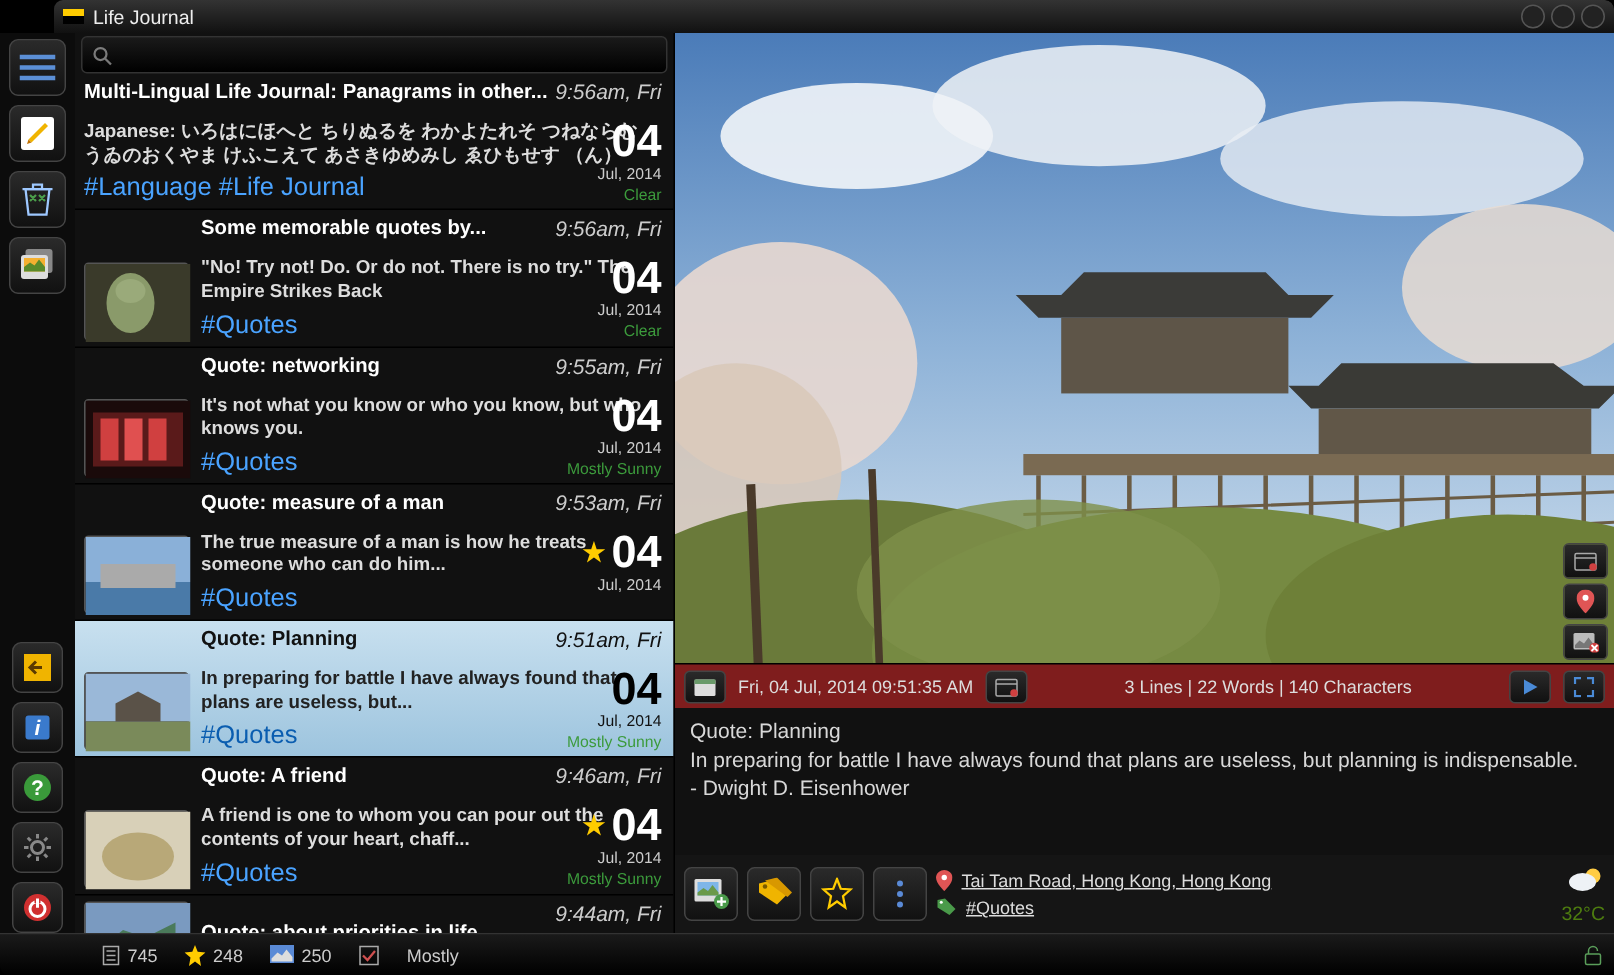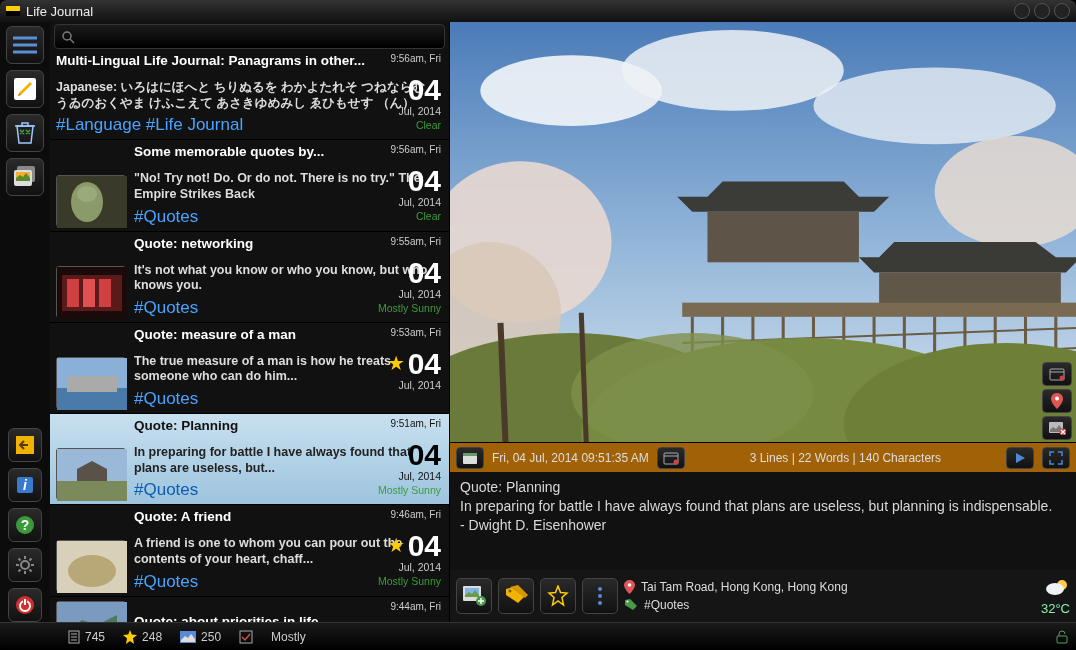--- a/index.html
+++ b/index.html
@@ -1,17 +1,17 @@
 <!DOCTYPE html>
 <html><head>
 <meta charset="utf-8">
 <style>
 * { box-sizing: border-box; margin: 0; padding: 0; font-family: "Segoe UI", Arial, sans-serif; }
 body { width: 1076px; height: 650px; background: #000; overflow: hidden; border-radius: 6px; }
-.titlebar { height: 22px; background: linear-gradient(#333,#111); display: flex; align-items: center; padding: 0 6px; border-radius: 6px 6px 0 0; }
+.titlebar { height: 22px; background: linear-gradient(#333,#111); display: flex; align-items: center; padding: 0 6px; border-radius: 6px 6px 0 0; margin-left: 36px; }
 .titlebar .appicon { width: 14px; height: 10px; background: linear-gradient(#ffcc00 50%, #000 50%); margin-right: 6px; }
 .titlebar .title { color: #eee; font-size: 13px; font-weight: 500; flex: 1; }
 .winbtn { width: 16px; height: 16px; border-radius: 50%; background: #222; border: 1px solid #555; margin-left: 4px; }
 
 .main { display: flex; height: 600px; }
 
 
 .ltool { width: 50px; background: #0c0c0c; display: flex; flex-direction: column; align-items: center; padding-top: 4px; gap: 6px; }
 .ltool .grp { flex: 1; }
 .tbtn { width: 38px; height: 38px; border-radius: 6px; background: linear-gradient(#2a2a2a,#111); border: 1px solid #444; display: flex; align-items: center; justify-content: center; cursor: pointer; font-size: 20px; }
@@ -26,54 +26,54 @@
 .entry.sel { background: linear-gradient(#c8e0ef,#9dc4de); }
 .entry .thumb { width: 70px; height: 52px; background: #333; border-radius: 3px; margin-right: 8px; flex-shrink: 0; border: 1px solid #555; }
 .entry .body { flex: 1; min-width: 0; }
 .entry .etitle { font-size: 13.5px; font-weight: bold; color: #fff; }
 .entry.sel .etitle { color: #111; }
 .entry .esnip { font-size: 12.5px; color: #ddd; line-height: 1.25; margin-top: 12px; max-height: 32px; overflow: hidden; font-weight: bold; }
 .entry.sel .esnip { color: #222; }
 .entry .etag { font-size: 17px; color: #4aa3ff; margin-top: 4px; }
 .entry.sel .etag { color: #0a5db0; }
 .entry .meta { position: absolute; right: 8px; top: 4px; text-align: right; display: flex; flex-direction: column; align-items: flex-end; }
-.entry .time { font-size: 10px; color: #ccc; }
+.entry .time { font-size: 14px; color: #ccc; font-style: italic; }
 .entry.sel .time { color: #111; }
 .entry .bignum { font-size: 30px; font-weight: bold; color: #fff; line-height: 0.9; margin-top: 12px; display: flex; align-items: center; }
 .entry.sel .bignum { color: #000; }
 .entry .star { color: #ffcc00; font-size: 17px; margin-right: 4px; }
 .entry .mdate { font-size: 10.5px; color: #ccc; margin-top: 2px; }
 .entry.sel .mdate { color: #111; }
 .entry .wthr { font-size: 10.5px; color: #3c9b3c; margin-top: 2px; }
 
 
 .detail { flex: 1; background: #111; display: flex; flex-direction: column; position: relative; }
 .photo { height: 420px; background: #222; position: relative; overflow: hidden; }
 .photo svg { width: 100%; height: 100%; }
 .rtool { position: absolute; right: 4px; top: 340px; display: flex; flex-direction: column; gap: 3px; }
 .rtool .rb { width: 30px; height: 24px; background: linear-gradient(#2a2a2a,#111); border: 1px solid #444; border-radius: 4px; display: flex; align-items: center; justify-content: center; cursor: pointer; font-size: 13px; }
 
-.infobar { height: 30px; display: flex; align-items: center; gap: 8px; padding: 3px 6px; background: #a16207; border-top: 1px solid #000; }
+.infobar { height: 30px; display: flex; align-items: center; gap: 8px; padding: 3px 6px; background: #7f1d1d; border-top: 1px solid #000; }
 .infobar .d { font-size: 12px; color: #ddd; }
 .infobar .ib { width: 28px; height: 22px; background: linear-gradient(#2a2a2a,#111); border: 1px solid #444; border-radius: 4px; display:flex;align-items:center;justify-content:center; cursor:pointer; }
 .infobar .sp { flex: 1; }
 
 .content { padding: 6px 10px; font-size: 14px; color: #d8d8d8; line-height: 1.35; flex: 1; }
 .content .ct { font-size: 14px; color: #d8d8d8; }
 
 .metabar { height: 52px; display: flex; align-items: center; padding: 0 6px; gap: 6px; background: #151515; }
 .metabar .mb { width: 36px; height: 36px; background: linear-gradient(#2a2a2a,#111); border: 1px solid #444; border-radius: 5px; display:flex;align-items:center;justify-content:center; cursor:pointer; font-size:18px; }
 .metabar .loc { flex: 1; }
-.metabar .locline { display: flex; align-items: flex-start; gap: 6px; font-size: 12px; color: #ddd; }
-.metabar .temp { font-size: 13px; color: #86efac; text-align: left; }
+.metabar .locline { display: flex; align-items: flex-start; gap: 6px; font-size: 12px; color: #ddd; text-decoration: underline; }
+.metabar .temp { font-size: 13px; color: #4d7c0f; text-align: left; }
 
 
 .status { height: 28px; background: linear-gradient(#1a1a1a,#000); display: flex; align-items: center; padding: 0 8px; gap: 18px; font-size: 12px; color: #ccc; border-top: 1px solid #333; }
 .status .sgap { width: 42px; }
-.status .si { display: flex; align-items: center; gap: 5px; }
+.status .si { display: flex; gap: 5px; }
 .status .spc { flex: 1; }
 .pad { color: #5a9e5a; }
 </style>
 </head>
 <body>
 
 <div class="titlebar">
   <div class="appicon"></div>
   <div class="title">Life Journal</div>
   <div class="winbtn"></div>

